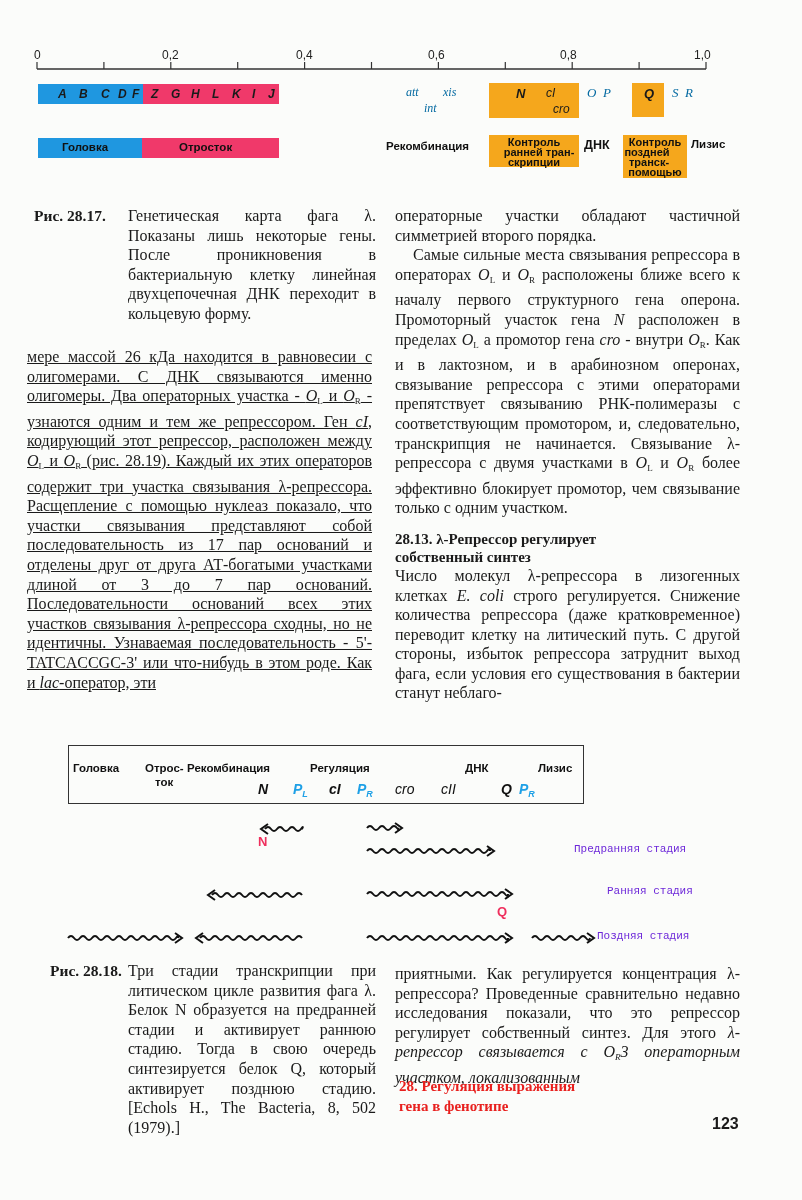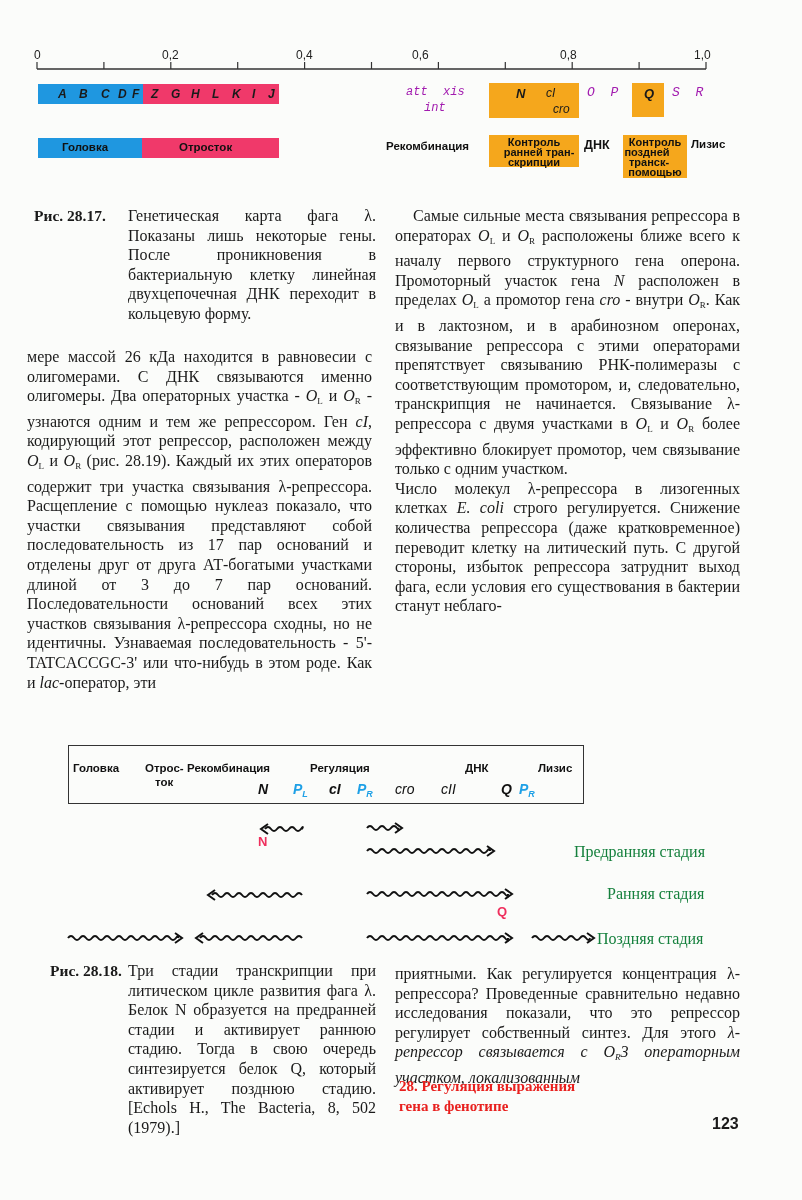--- a/index.html
+++ b/index.html
@@ -7,36 +7,36 @@
   .abs{position:absolute;}
   .sans{font-family:"Liberation Sans","DejaVu Sans",sans-serif;}
   .it{font-style:italic;}
   .tick-label{font-size:12px;color:#222;}
   
   .bar{height:20px;}
   .blue{background:#1f97e0;}
   .pink{background:#f0396a;}
   .orange{background:#f5a71c;}
   .gene{font-family:"Liberation Sans",sans-serif;font-style:italic;font-weight:bold;font-size:12px;color:#1a1a1a;position:absolute;top:3px;}
-  .gene-out{font-family:Liberation Mono, monospace;font-style:italic;font-size:12px;color:#a21caf;position:absolute;}
+  .gene-out{font-family:Liberation Serif, serif;font-style:italic;font-size:12px;color:#0369a1;position:absolute;}
   .func{font-family:"Liberation Sans",sans-serif;font-weight:bold;font-size:11.5px;color:#111;position:absolute;}
   .func-box{font-family:"Liberation Sans",sans-serif;font-weight:bold;font-size:11px;line-height:10px;color:#111;text-align:center;position:absolute;}
   
   .body-text{font-size:16px;line-height:19.6px;text-align:justify;}
   .body-text p{margin:0;}
   .indent{text-indent:18px;}
   .caption-label{font-size:15.5px;font-weight:bold;}
   sub{font-size:9px;vertical-align:-3px;}
   .heading{font-size:15px;font-weight:bold;line-height:18px;}
   
   #fig18-box{left:68px;top:745px;width:516px;height:59px;border:1.5px solid #333;box-sizing:border-box;}
   .f18-lbl{font-family:"Liberation Sans",sans-serif;font-weight:bold;font-size:11.5px;color:#111;position:absolute;}
   .f18-gene{font-family:"Liberation Sans",sans-serif;font-style:italic;font-weight:bold;font-size:14px;position:absolute;color:#111;}
   .f18-blue{color:#1ea0e6;}
-  .stage-lbl{font-family:Liberation Serif, serif;font-size:16px;color:#15803d;position:absolute;}
+  .stage-lbl{font-family:Liberation Mono, monospace;font-size:11px;color:#6d28d9;position:absolute;}
   .red-lbl{font-family:"Liberation Sans",sans-serif;font-weight:bold;font-size:13px;color:#ef2f5d;position:absolute;}
   .footer-red{color:#e8201e;font-weight:bold;font-size:15px;line-height:20px;}
   .page-num{font-family:"Liberation Sans",sans-serif;font-weight:bold;font-size:16px;}
 </style>
 </head>
 <body>
 
 <div class="abs" style="left:0;top:0;width:802px;height:190px;">
 
   <svg class="abs" style="left:0;top:0" width="802" height="80">
@@ -51,21 +51,21 @@
         <line x1="438.4" x2="438.4" y1="62" y2="69" stroke="#333" stroke-width="1.2"></line>
         <line x1="505.3" x2="505.3" y1="62" y2="69" stroke="#333" stroke-width="1.2"></line>
         <line x1="572.2" x2="572.2" y1="62" y2="69" stroke="#333" stroke-width="1.2"></line>
         <line x1="639.1" x2="639.1" y1="62" y2="69" stroke="#333" stroke-width="1.2"></line>
         <line x1="706" x2="706" y1="62" y2="69" stroke="#333" stroke-width="1.2"></line>
       </g>
   </svg>
   <span class="abs tick-label sans" style="left:34px;top:48px">0</span>
   <span class="abs tick-label sans" style="left:162px;top:48px">0,2</span>
   <span class="abs tick-label sans" style="left:296px;top:48px">0,4</span>
-  <span class="abs tick-label sans" style="left:412px;top:48px">0,6</span>
+  <span class="abs tick-label sans" style="left:428px;top:48px">0,6</span>
   <span class="abs tick-label sans" style="left:560px;top:48px">0,8</span>
   <span class="abs tick-label sans" style="left:694px;top:48px">1,0</span>
 
   <div class="abs bar blue" style="left:38px;top:84px;width:105px;">
     <span class="gene" style="left:20px">A</span>
     <span class="gene" style="left:41px">B</span>
     <span class="gene" style="left:63px">C</span>
     <span class="gene" style="left:80px">D</span>
     <span class="gene" style="left:94px">F</span>
   </div>
@@ -114,26 +114,28 @@
   <span class="func" style="left:691px;top:138px">Лизис</span>
 </div>
 
 <div class="abs" style="left:34px;top:206px;width:342px;">
   <span class="abs caption-label" style="left:0;top:1px">Рис. 28.17.</span>
   <div class="abs body-text" style="left:94px;top:0;width:248px;">
     <p>Генетическая карта фага λ. Показаны лишь некоторые гены. После проникновения в бактериальную клетку линейная двухцепочечная ДНК переходит в кольцевую форму.</p>
   </div>
 </div>
 
-<div class="abs body-text" style="left:27px;top:347px;width:345px;">
+<div class="abs body-text" style="left:27px;top:347px;width:345px;text-decoration:underline;">
   <p><span>мере массой 26 кДа находится в равновесии с олигомерами. С ДНК связываются именно олигомеры. Два операторных участка - </span><span class="it">O</span><sub>L</sub><span> и </span><span class="it">O</span><sub>R</sub><span> - узнаются одним и тем же репрессором. Ген </span><span class="it">cI</span><span>, кодирующий этот репрессор, расположен между </span><span class="it">O</span><sub>L</sub><span> и </span><span class="it">O</span><sub>R</sub><span> (рис. 28.19). Каждый их этих операторов содержит три участка связывания λ-репрессора. Расщепление с помощью нуклеаз показало, что участки связывания представляют собой последовательность из 17 пар оснований и отделены друг от друга АТ-богатыми участками длиной от 3 до 7 пар оснований. Последовательности оснований всех этих участков связывания λ-репрессора сходны, но не идентичны. Узнаваемая последовательность - 5'-TATCACCGC-3' или что-нибудь в этом роде. Как и </span><span class="it">lac</span><span>-оператор, эти</span></p>
 </div>
 
 <div class="abs body-text" style="left:395px;top:206px;width:345px;">
+  <p>операторные участки обладают частичной симметрией второго порядка.</p>
   <p class="indent"><span>Самые сильные места связывания репрессора в операторах </span><span class="it">O</span><sub>L</sub><span> и </span><span class="it">O</span><sub>R</sub><span> расположены ближе всего к началу первого структурного гена оперона. Промоторный участок гена </span><span class="it">N</span><span> расположен в пределах </span><span class="it">O</span><sub>L</sub><span> а промотор гена </span><span class="it">cro</span><span> - внутри </span><span class="it">O</span><sub>R</sub><span>. Как и в лактозном, и в арабинозном оперонах, связывание репрессора с этими операторами препятствует связыванию РНК-полимеразы с соответствующим промотором, и, следовательно, транскрипция не начинается. Связывание λ-репрессора с двумя участками в </span><span class="it">O</span><sub>L</sub><span> и </span><span class="it">O</span><sub>R</sub><span> более эффективно блокирует промотор, чем связывание только с одним участком.</span></p>
+  <div class="heading" style="margin-top:12px;width:250px;text-align:left;">28.13. λ-Репрессор регулирует собственный синтез</div>
   <p><span>Число молекул λ-репрессора в лизогенных клетках </span><span class="it">E. coli</span><span> строго регулируется. Снижение количества репрессора (даже кратковременное) переводит клетку на литический путь. С другой стороны, избыток репрессора затруднит выход фага, если условия его существования в бактерии станут неблаго-</span></p>
 </div>
 
 <div class="abs" id="fig18-box">
   <span class="f18-lbl" style="left:4px;top:16px">Головка</span>
   <span class="f18-lbl" style="left:76px;top:16px">Отрос-</span>
   <span class="f18-lbl" style="left:86px;top:30px">ток</span>
   <span class="f18-lbl" style="left:118px;top:16px">Рекомбинация</span>
   <span class="f18-lbl" style="left:241px;top:16px">Регуляция</span>
   <span class="f18-lbl" style="left:396px;top:16px">ДНК</span>

